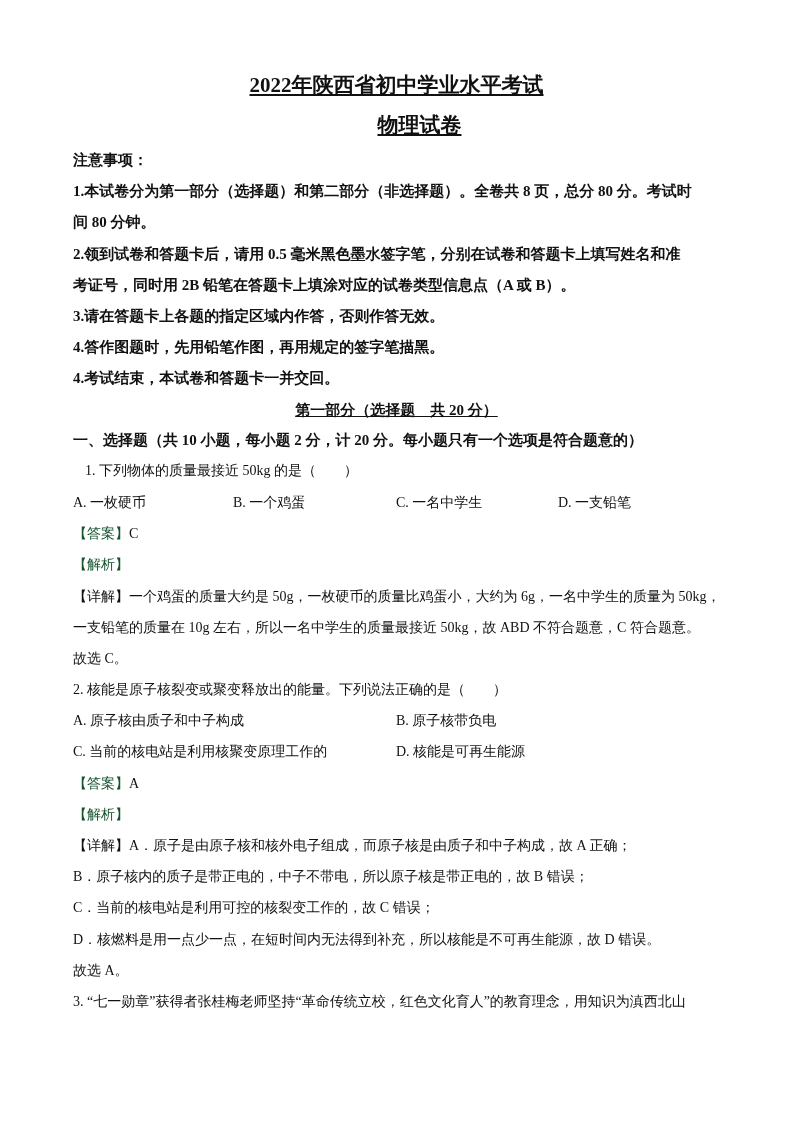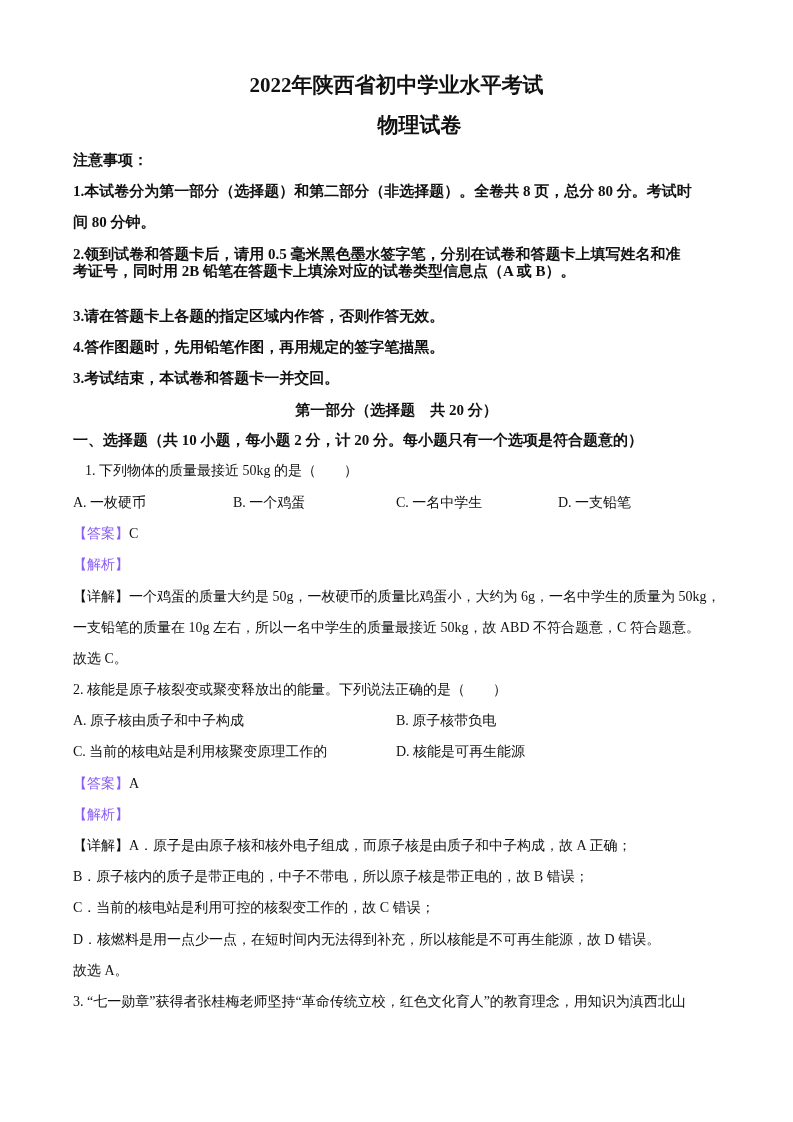--- a/index.html
+++ b/index.html
@@ -1,39 +1,39 @@
 <!DOCTYPE html>
 <html><head>
 <meta charset="utf-8">
 <style>
   html, body { margin: 0; padding: 0; background: #ffffff; }
   body { width: 793px; height: 1122px; position: relative; overflow: hidden;
          font-family: "Liberation Serif", "DejaVu Serif", serif; color: #111; }
   .line { position: absolute; left: 73px; white-space: nowrap; font-size: 14px; line-height: 20px; }
   .bold { font-weight: bold; font-size: 15px; }
-  .center { left: 0; width: 793px; text-align: center; }
+  .center { left: 0; width: 793px; text-align: center; text-decoration: underline; }
   .title { font-size: 21px; font-weight: bold; line-height: 28px; }
   .section { font-size: 15px; font-weight: bold; }
-  .tag-blue { color: #8b5cf6; text-align: right; }
+  .tag-blue { color: #14532d; text-align: right; }
   .opt { position: absolute; white-space: nowrap; font-size: 14px; line-height: 20px; }
 </style>
 </head>
 <body>
 
 <div class="line center title" style="top:71px;">2022年陕西省初中学业水平考试</div>
 <div class="line center title" style="top:111px;padding-left:23px;">物理试卷</div>
 
 <div class="line bold" style="top:150px;">注意事项：</div>
 <div class="line bold" style="top:181px;">1.本试卷分为第一部分（选择题）和第二部分（非选择题）。全卷共 8 页，总分 80 分。考试时</div>
 <div class="line bold" style="top:212px;">间 80 分钟。</div>
 <div class="line bold" style="top:244px;">2.领到试卷和答题卡后，请用 0.5 毫米黑色墨水签字笔，分别在试卷和答题卡上填写姓名和准</div>
-<div class="line bold" style="top:261px;">考证号，同时用 2B 铅笔在答题卡上填涂对应的试卷类型信息点（A 或 B）。</div>
+<div class="line bold" style="top:275px;">考证号，同时用 2B 铅笔在答题卡上填涂对应的试卷类型信息点（A 或 B）。</div>
 <div class="line bold" style="top:306px;">3.请在答题卡上各题的指定区域内作答，否则作答无效。</div>
 <div class="line bold" style="top:337px;">4.答作图题时，先用铅笔作图，再用规定的签字笔描黑。</div>
-<div class="line bold" style="top:368px;">3.考试结束，本试卷和答题卡一并交回。</div>
+<div class="line bold" style="top:368px;">4.考试结束，本试卷和答题卡一并交回。</div>
 
 <div class="line center section" style="top:400px;">第一部分（选择题　共 20 分）</div>
 <div class="line section" style="top:430px;">一、选择题（共 10 小题，每小题 2 分，计 20 分。每小题只有一个选项是符合题意的）</div>
 
 <div class="line" style="top:461px;margin-left:12px;">1. 下列物体的质量最接近 50kg 的是（　　）</div>
 <div class="opt" style="top:493px; left:73px;">A. 一枚硬币</div>
 <div class="opt" style="top:493px; left:233px;">B. 一个鸡蛋</div>
 <div class="opt" style="top:493px; left:396px;">C. 一名中学生</div>
 <div class="opt" style="top:493px; left:558px;text-align:right;">D. 一支铅笔</div>
 <div class="line" style="top:524px;"><span class="tag-blue">【答案】</span><span>C</span></div>

